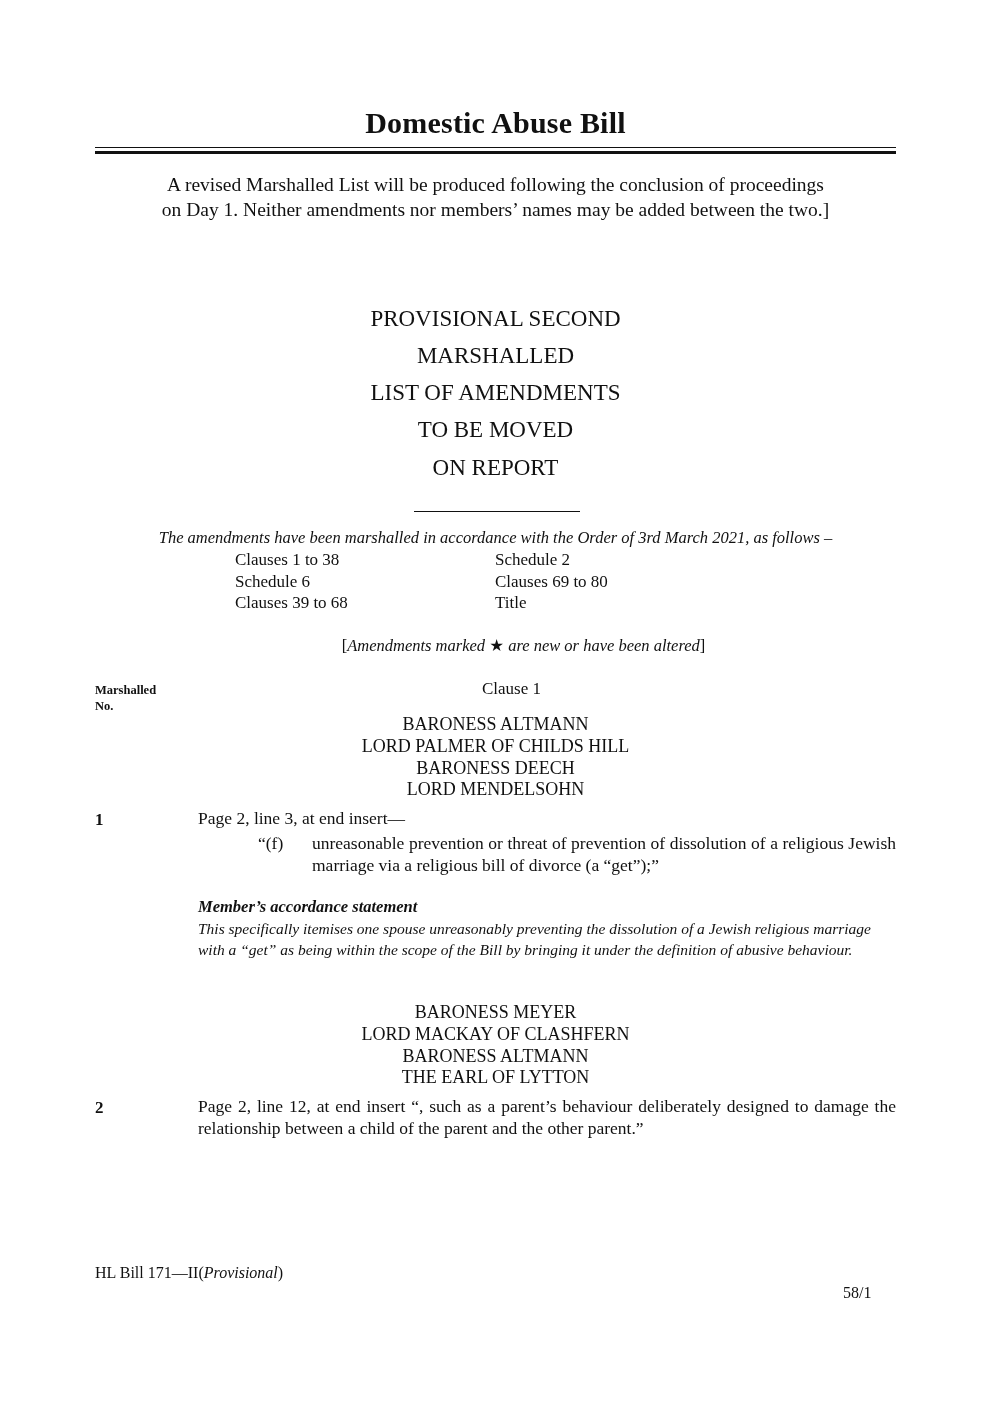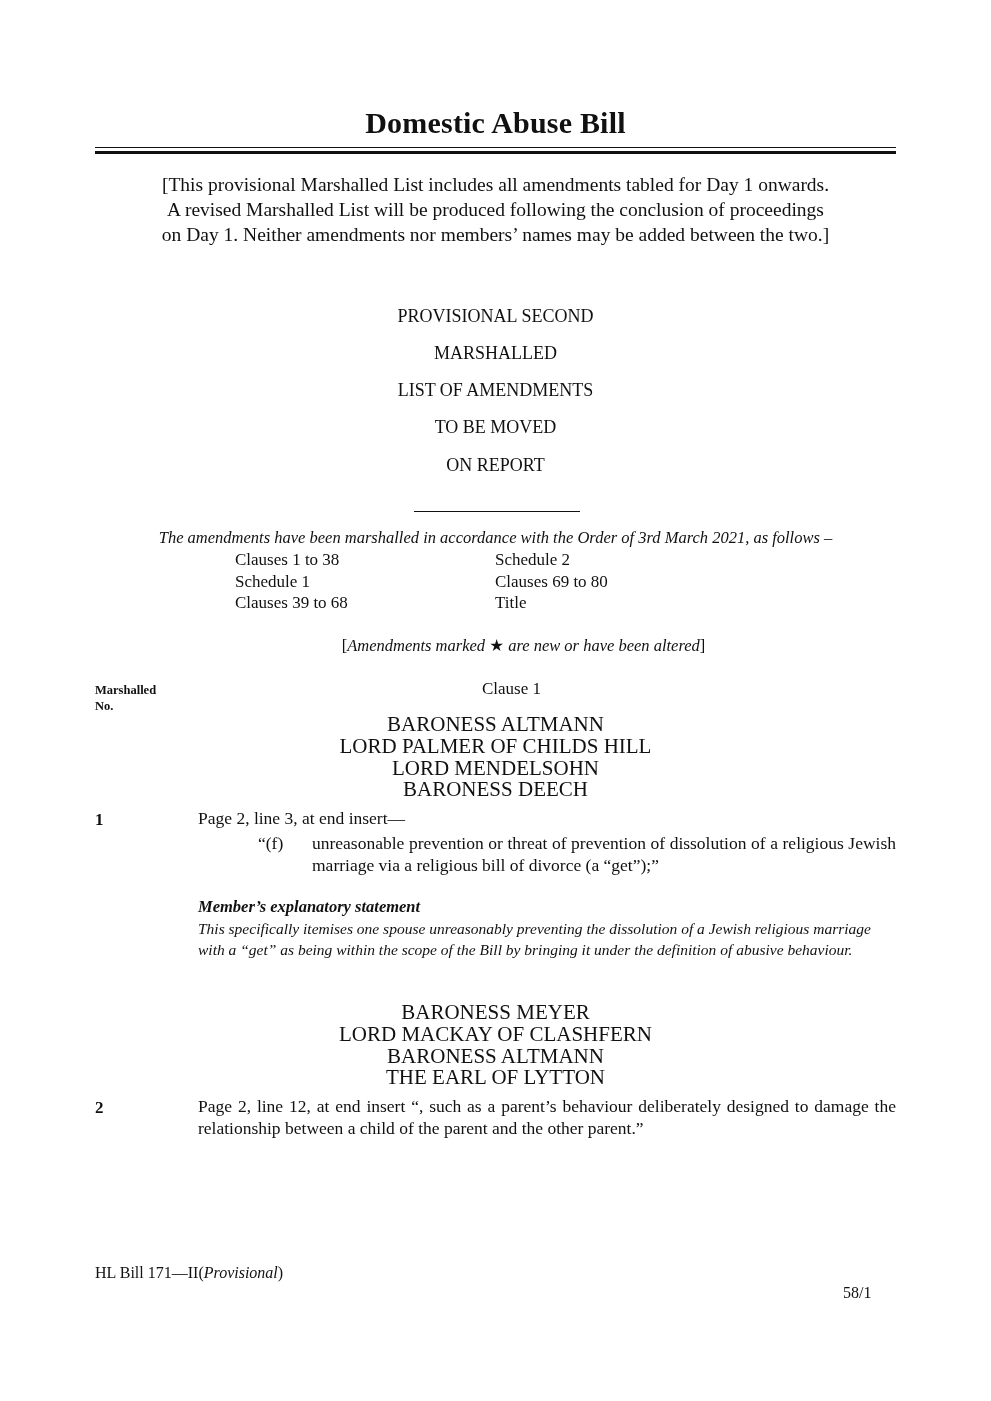--- a/index.html
+++ b/index.html
@@ -12,69 +12,68 @@
     left: 0; width: 991px; top: 106px; text-align: center;
     font-size: 30px; font-weight: bold; letter-spacing: 0.2px;
   }
   .rule-thin { left: 95px; width: 801px; top: 147px; height: 0; border-top: 1px solid #111; }
   .rule-thick { left: 95px; width: 801px; top: 151px; height: 0; border-top: 3px solid #111; }
   .intro {
     left: 95px; width: 801px; top: 172px; text-align: center;
     font-size: 19.5px; line-height: 25px;
   }
   .heading-line {
-    left: 0; width: 991px; text-align: center; font-size: 18px;
+    left: 0; width: 991px; text-align: center; font-size: 23px;
   }
   .short-rule { left: 414px; width: 166px; top: 511px; border-top: 1px solid #111; }
   .marshal-note {
     left: 95px; width: 801px; top: 528px; text-align: center;
     font-style: italic; font-size: 16.5px;
   }
   .order-col { font-size: 17px; line-height: 21.5px; }
   .altered {
     left: 0; width: 991px; top: 636px; text-align: center; font-size: 16.5px; padding-left: 28px;
   }
   .altered i { font-style: italic; }
   .amend-label { left: 95px; top: 682px; font-size: 12.5px; font-weight: bold; line-height: 16px; }
   .clause-head { left: 0; width: 991px; top: 679px; text-align: center; font-size: 17px; font-weight: normal; margin-left: 16px; }
-  .names { left: 0; width: 991px; text-align: center; font-size: 21px; line-height: 21.8px; }
+  .names { left: 0; width: 991px; text-align: center; font-size: 18px; line-height: 21.8px; }
   .amend-no { left: 95px; font-size: 17px; font-weight: bold; }
   .body-text { font-size: 17.5px; line-height: 22px; }
   .just { text-align: justify; text-align-last: left; }
   .expl-head { left: 198px; top: 897px; font-size: 16.5px; font-weight: bold; font-style: italic; }
   .expl-text { left: 198px; width: 690px; top: 918px; font-size: 15.5px; font-style: italic; line-height: 21px; }
   .footer-left { left: 95px; top: 1264px; font-size: 16px; }
   .footer-right { left: 843px; top: 1264px; font-size: 16px; margin-top: 20px; }
 </style>
 </head>
 <body>
 
 <div class="abs title">Domestic Abuse Bill</div>
 <div class="abs rule-thin"></div>
 <div class="abs rule-thick"></div>
 
 <div class="abs intro">
-  <div>[This provisional Marshalled List includes all amendments tabled for Day 1 onwards.</div>
   <div>A revised Marshalled List will be produced following the conclusion of proceedings</div>
   <div>on Day 1. Neither amendments nor members’ names may be added between the two.]</div>
 </div>
 
 <div class="abs heading-line" style="top:306px">PROVISIONAL SECOND</div>
 <div class="abs heading-line" style="top:343px">MARSHALLED</div>
 <div class="abs heading-line" style="top:380px">LIST OF AMENDMENTS</div>
 <div class="abs heading-line" style="top:417px">TO BE MOVED</div>
 <div class="abs heading-line" style="top:455px">ON REPORT</div>
 
 <div class="abs short-rule"></div>
 
 <div class="abs marshal-note">The amendments have been marshalled in accordance with the Order of 3rd March 2021, as follows –</div>
 
 <div class="abs order-col" style="left:235px; top:549px;">
   <div>Clauses 1 to 38</div>
-  <div>Schedule 1</div>
+  <div>Schedule 6</div>
   <div>Clauses 39 to 68</div>
 </div>
 <div class="abs order-col" style="left:495px; top:549px;">
   <div>Schedule 2</div>
   <div>Clauses 69 to 80</div>
   <div>Title</div>
 </div>
 
 <div class="abs altered">
   <span>[</span><i>Amendments marked </i><span>★</span><i> are new or have been altered</i><span>]</span>
@@ -83,30 +82,30 @@
 <div class="abs amend-label">
   <div>Marshalled</div>
   <div>No.</div>
 </div>
 
 <div class="abs clause-head">Clause 1</div>
 
 <div class="abs names" style="top:714px">
   <div>BARONESS ALTMANN</div>
   <div>LORD PALMER OF CHILDS HILL</div>
+  <div>BARONESS DEECH</div>
   <div>LORD MENDELSOHN</div>
-  <div>BARONESS DEECH</div>
 </div>
 
 <div class="abs amend-no" style="top:810px">1</div>
 <div class="abs body-text" style="left:198px; top:807px;">Page 2, line 3, at end insert—</div>
 <div class="abs body-text" style="left:258px; top:832px;">“(f)</div>
 <div class="abs body-text just" style="left:312px; width:584px; top:832px;">unreasonable prevention or threat of prevention of dissolution of a religious Jewish marriage via a religious bill of divorce (a “get”);”</div>
 
-<div class="abs expl-head">Member’s explanatory statement</div>
+<div class="abs expl-head">Member’s accordance statement</div>
 <div class="abs expl-text">This specifically itemises one spouse unreasonably preventing the dissolution of a Jewish religious marriage with a “get” as being within the scope of the Bill by bringing it under the definition of abusive behaviour.</div>
 
 <div class="abs names" style="top:1002px">
   <div>BARONESS MEYER</div>
   <div>LORD MACKAY OF CLASHFERN</div>
   <div>BARONESS ALTMANN</div>
   <div>THE EARL OF LYTTON</div>
 </div>
 
 <div class="abs amend-no" style="top:1098px">2</div>

